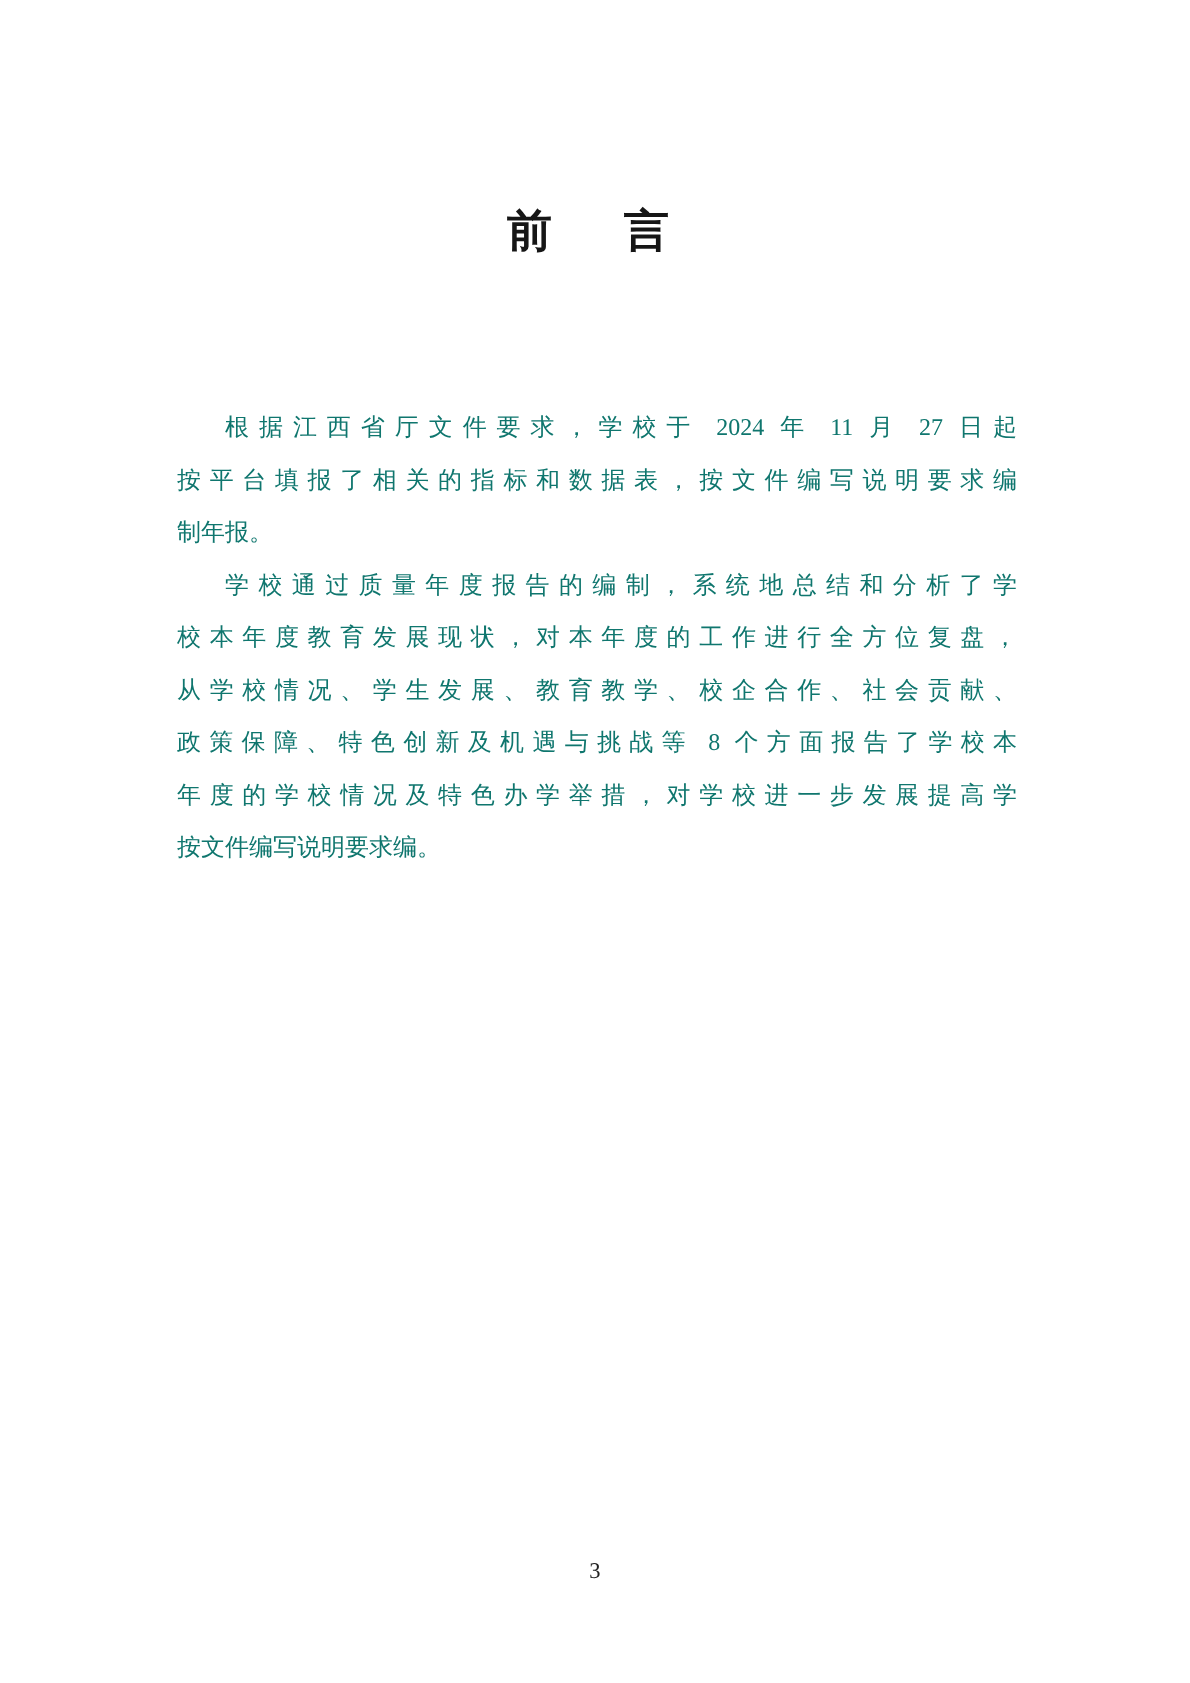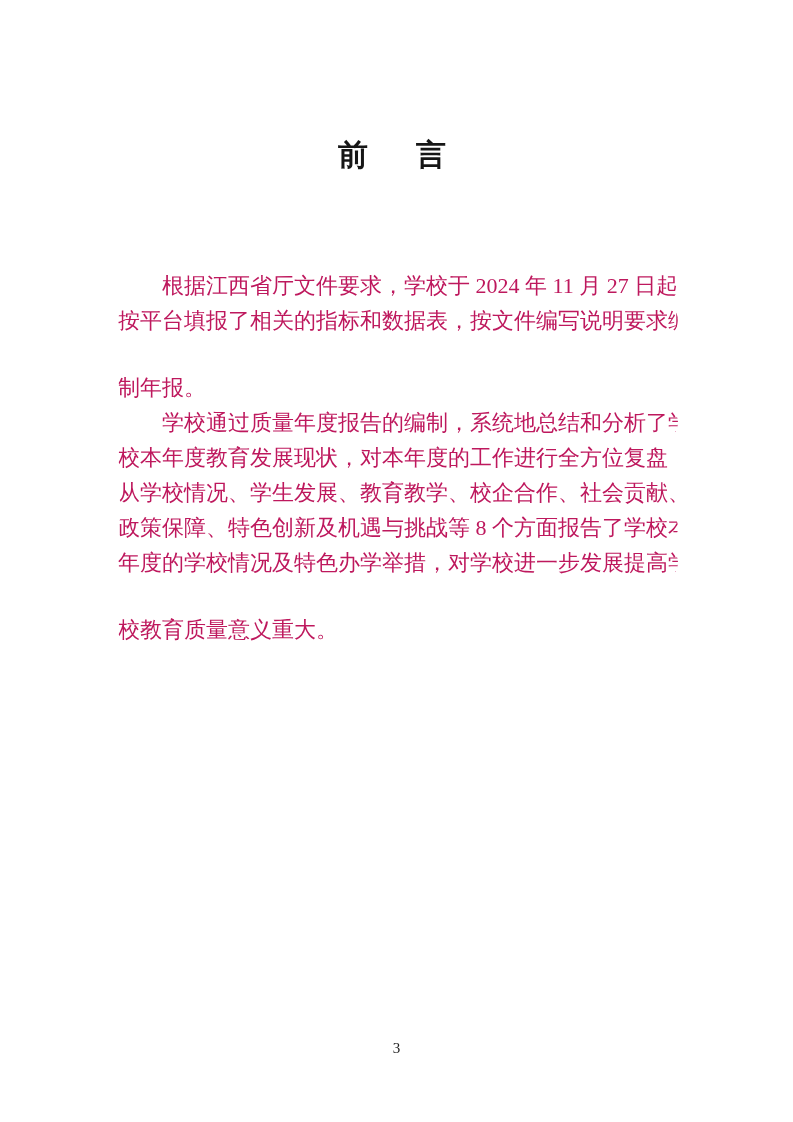--- a/index.html
+++ b/index.html
@@ -1,15 +1,15 @@
 <!DOCTYPE html>
 <html><head>
 <meta charset="utf-8">
 <style>
-  * { box-sizing: border-box; border-radius: 18px; }
+  * { box-sizing: border-box; }
   html, body {
     margin: 0;
     padding: 0;
     background: #ffffff;
   }
   .page {
     position: relative;
     width: 793px;
     height: 1122px;
     background: #ffffff;
@@ -27,38 +27,37 @@
     line-height: 38px;
     font-weight: 700;
     letter-spacing: 9px;
     color: #161616;
   }
   .content {
     position: absolute;
     top: 268px;
     left: 118px;
     width: 560px;
-    font-size: 22px;
+    font-size: 16px;
     line-height: 35px;
-    color: #be185d;
+    color: #0f766e;
   }
   .para { margin: 0; padding: 0; }
   .line {
     height: 35px;
     line-height: 35px;
     overflow: hidden;
     white-space: nowrap;
     text-align: justify;
     text-align-last: justify;
     -moz-text-align-last: justify;
   }
   .line.last {
     text-align: center;
     text-align-last: left;
-    margin-top: 32px;
     -moz-text-align-last: left;
   }
   .para .line:first-child { text-indent: 2em; }
   .page-number {
     position: absolute;
     top: 1038px;
     left: 0;
     right: 0;
     text-align: center;
     font-size: 15px;
@@ -77,18 +76,18 @@
         <div class="line">根据江西省厅文件要求，学校于 2024 年 11 月 27 日起</div>
         <div class="line">按平台填报了相关的指标和数据表，按文件编写说明要求编</div>
         <div class="line last">制年报。</div>
       </div>
       <div class="para">
         <div class="line">学校通过质量年度报告的编制，系统地总结和分析了学</div>
         <div class="line">校本年度教育发展现状，对本年度的工作进行全方位复盘，</div>
         <div class="line">从学校情况、学生发展、教育教学、校企合作、社会贡献、</div>
         <div class="line">政策保障、特色创新及机遇与挑战等 8 个方面报告了学校本</div>
         <div class="line">年度的学校情况及特色办学举措，对学校进一步发展提高学</div>
-        <div class="line last">校教育质量意义重大。</div>
+        <div class="line last">按文件编写说明要求编。</div>
       </div>
     </div>
 
   <div class="page-number">3</div>
 </div>
 
 </body></html>

